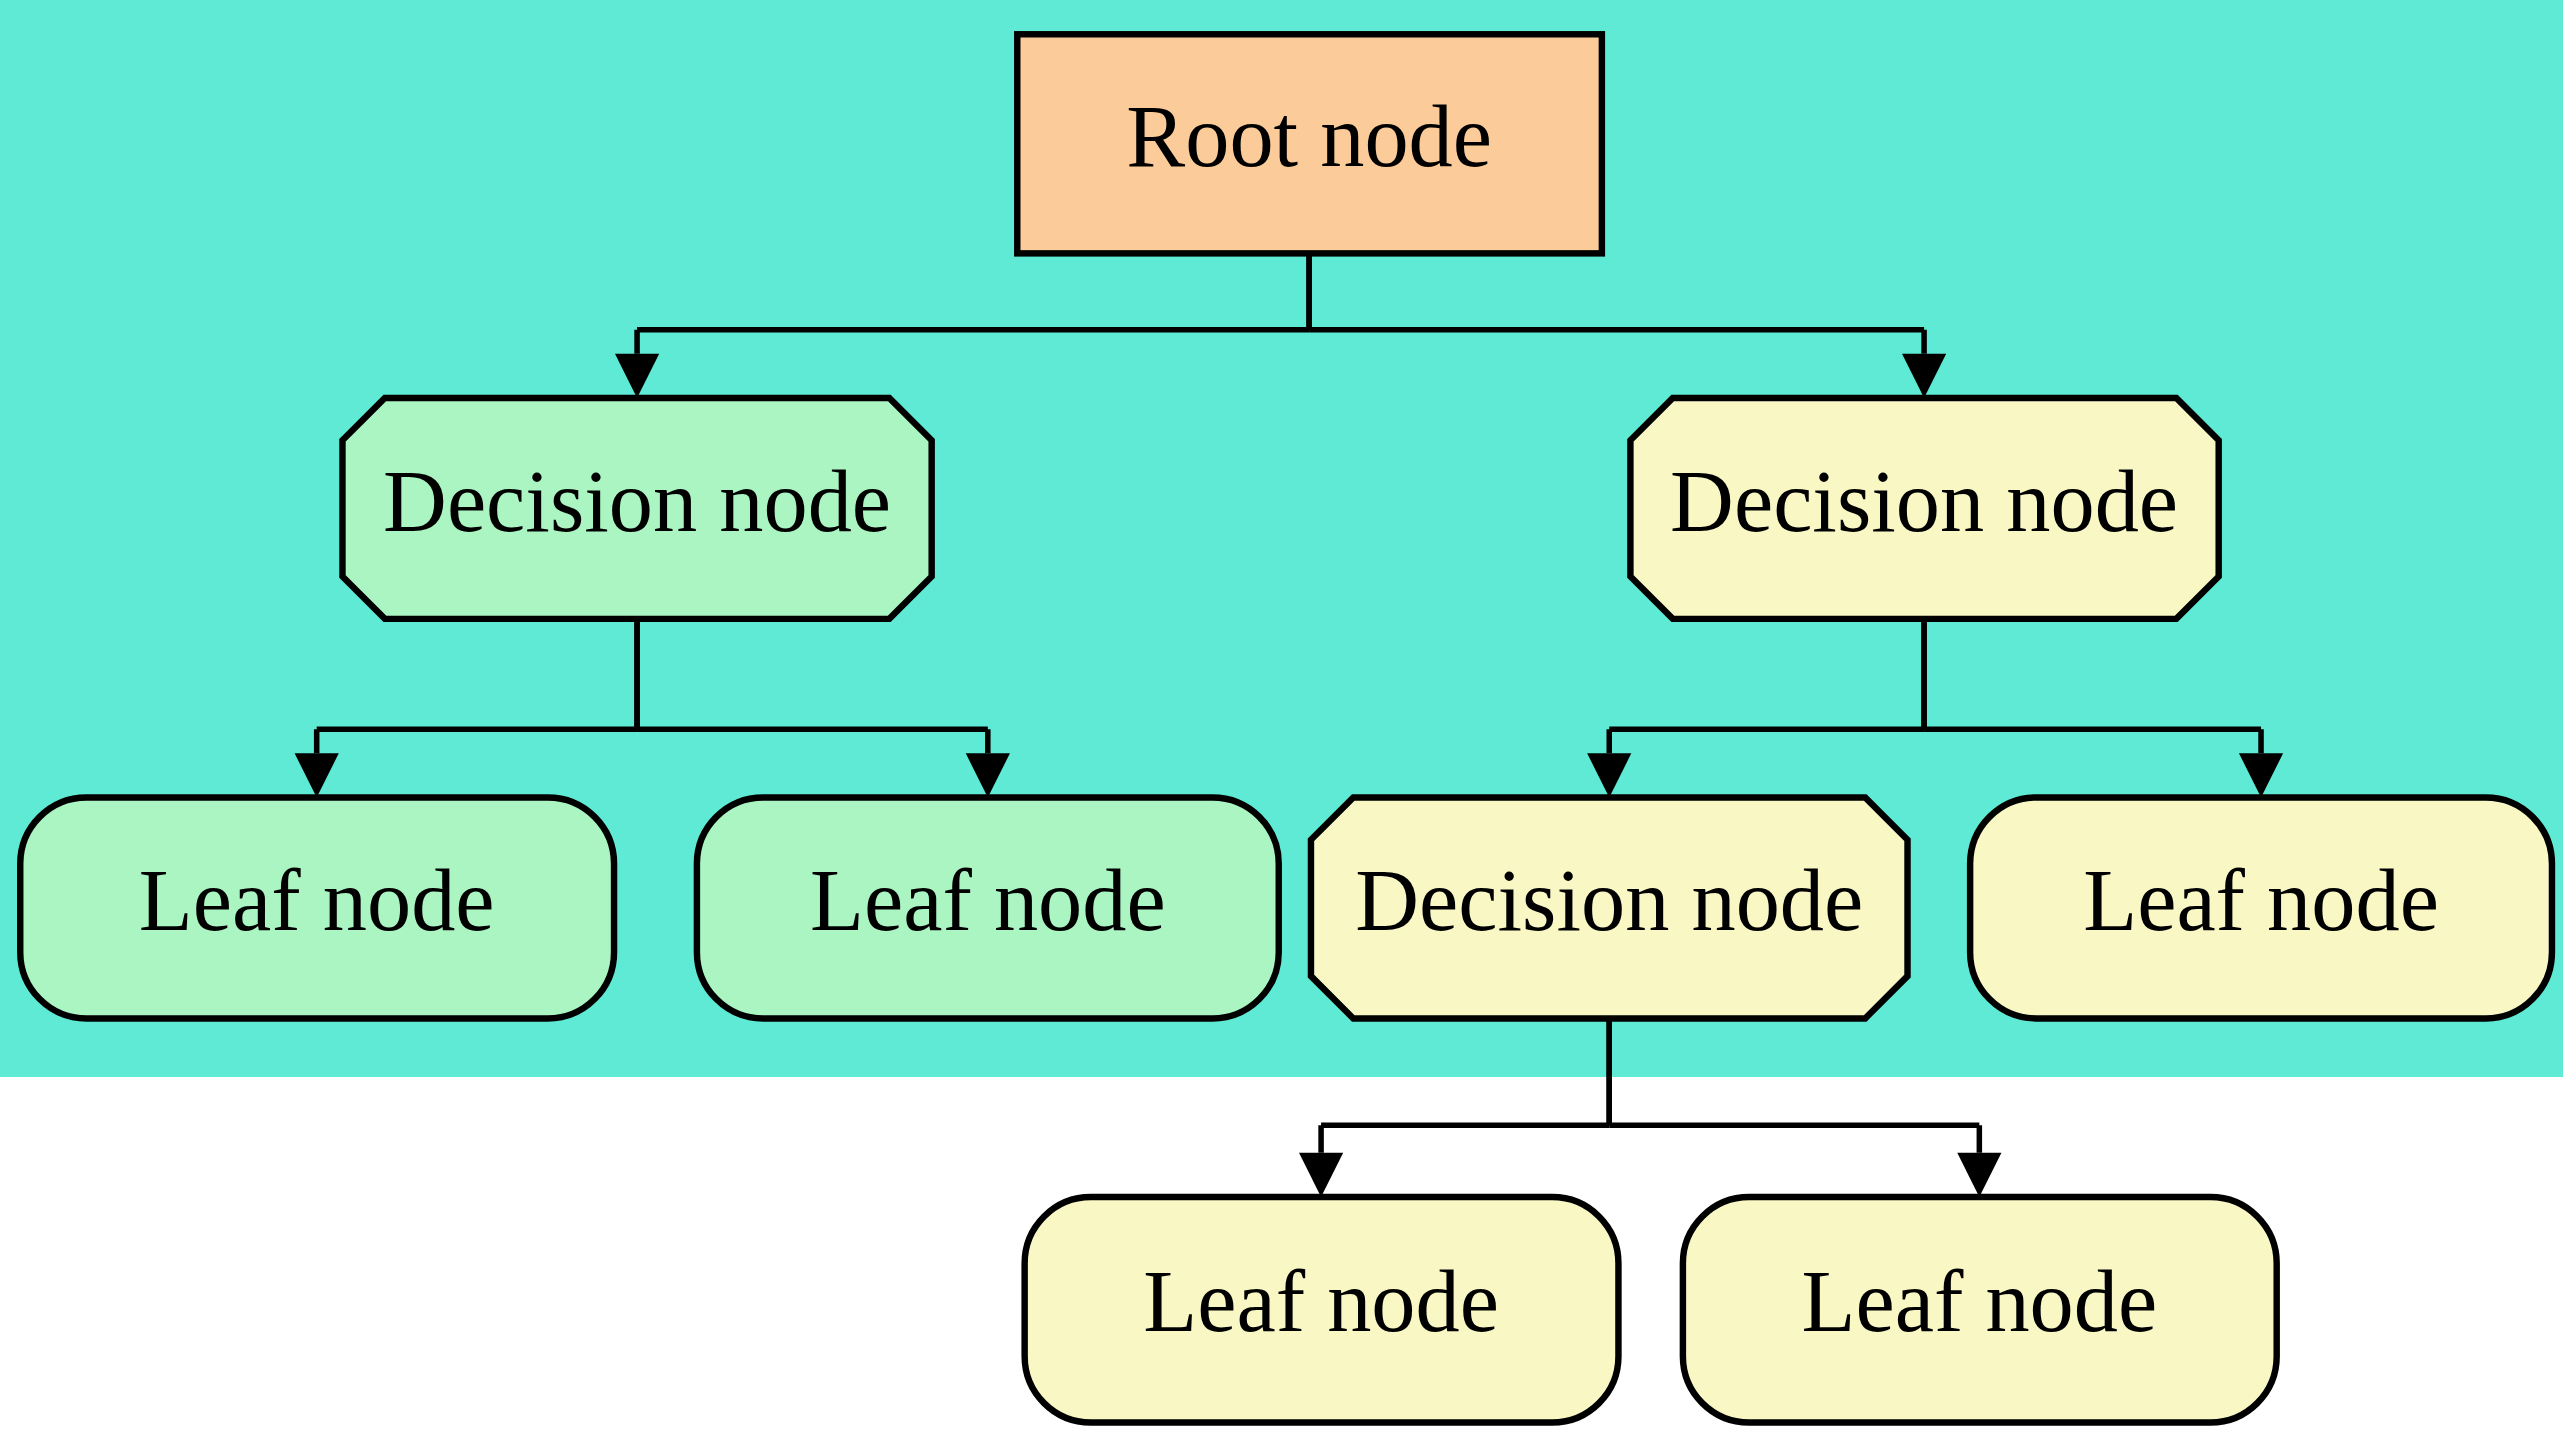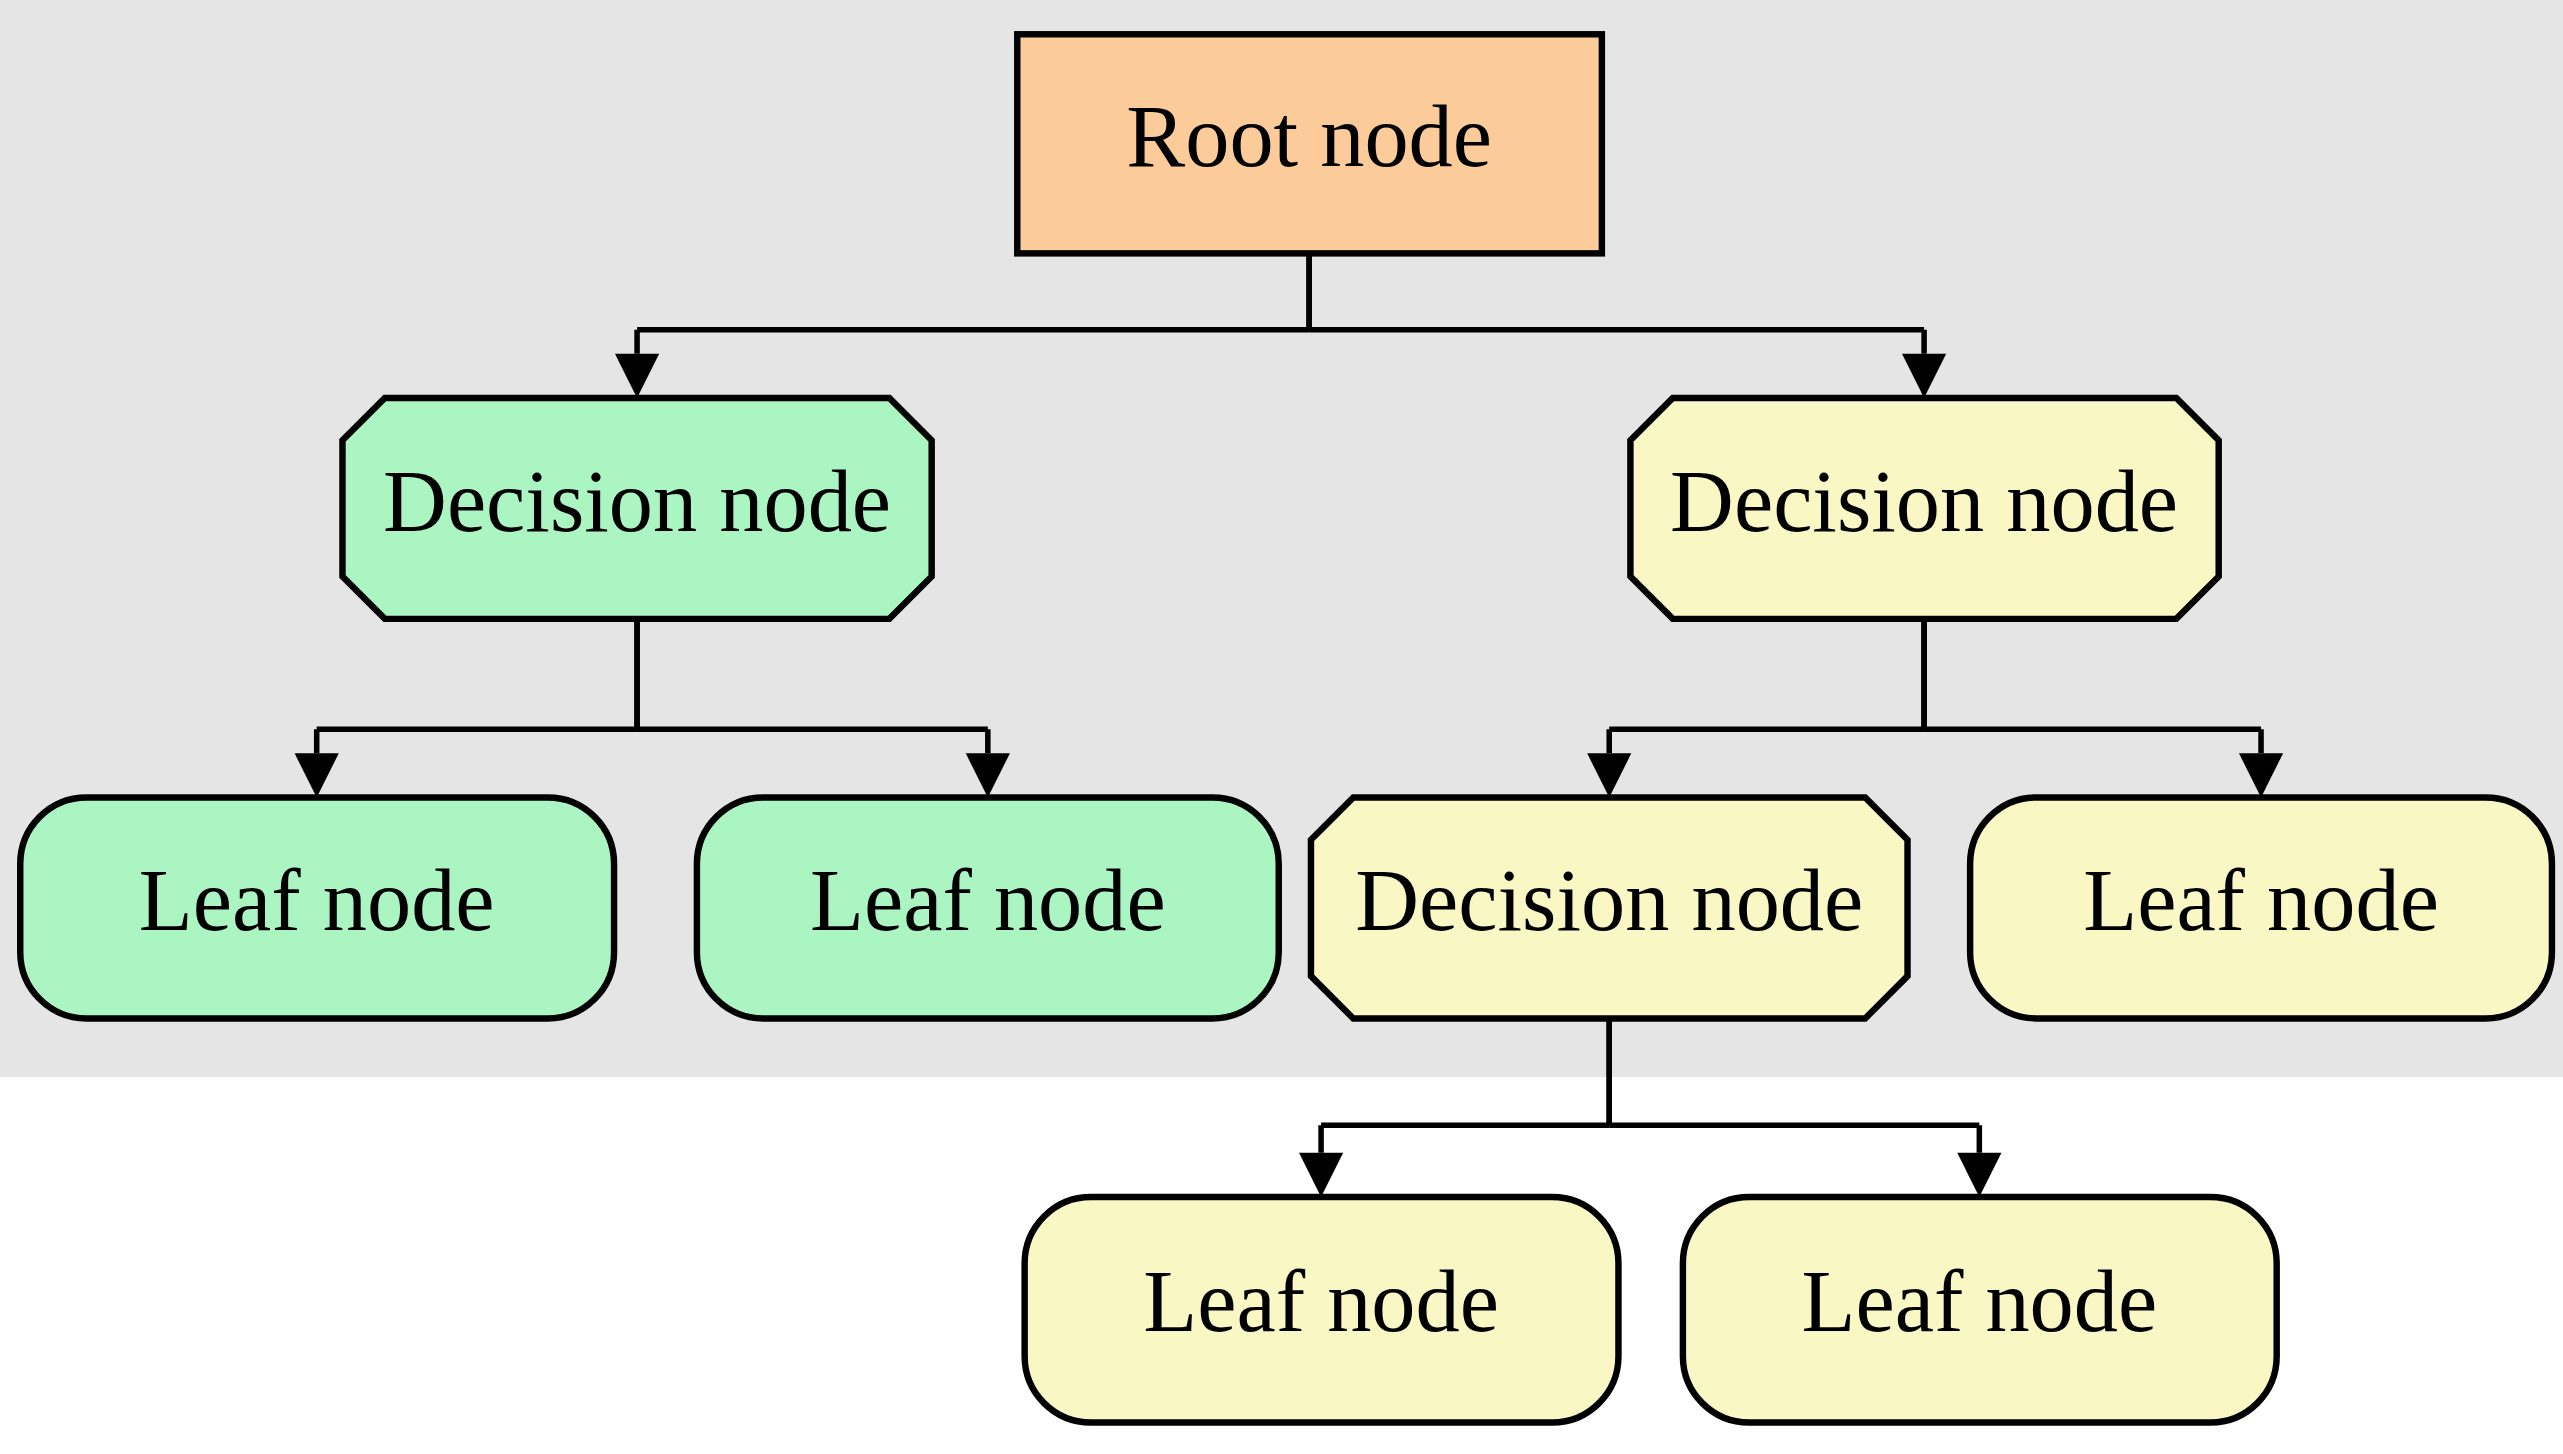--- a/index.html
+++ b/index.html
@@ -10,21 +10,21 @@
   body {
     width: 2563px;
     height: 1455px;
     overflow: hidden;
     font-family: "Liberation Serif", "DejaVu Serif", serif;
   }
   #diagram-root {
     position: relative;
     width: 2563px;
     height: 1077px;
-    background: #e5e5e5;
+    background: #5eead4;
   }
   svg#tree-svg {
     display: block;
     width: 2563px;
     height: 1455px;
   }
   .node-shape {
     stroke: #000000;
     stroke-width: 7;
     stroke-linejoin: miter;

